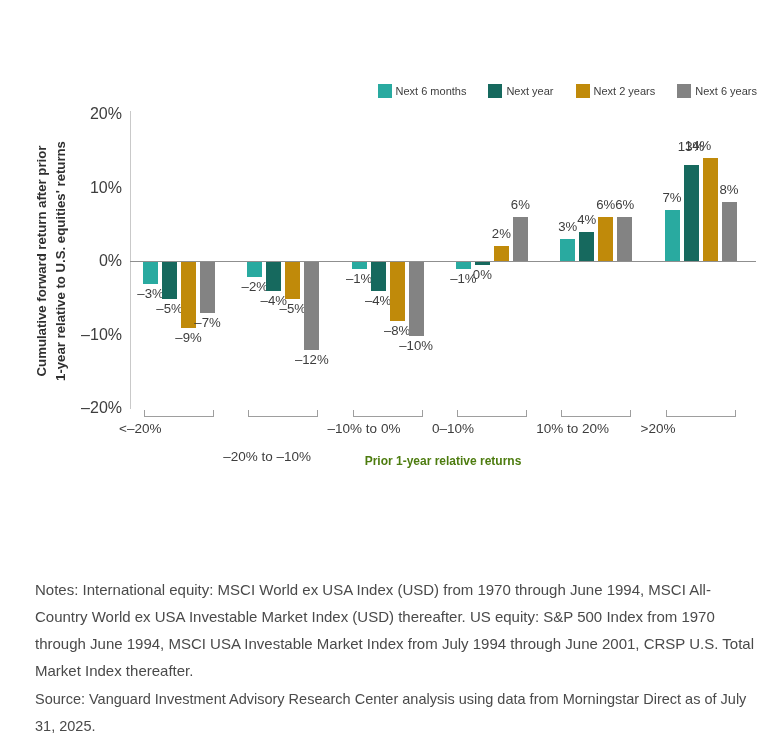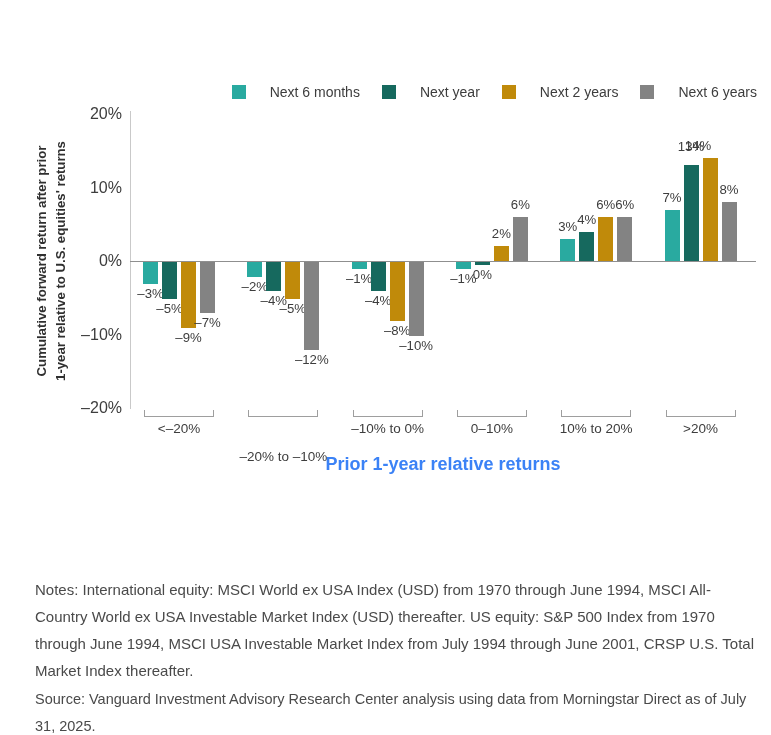--- a/index.html
+++ b/index.html
@@ -3,32 +3,32 @@
 <meta charset="utf-8">
 <style>
   html,body{margin:0;padding:0;background:#ffffff;}
   .page{
     position:relative;width:771px;height:735px;background:#ffffff;overflow:hidden;
     font-family:"Liberation Sans","DejaVu Sans",sans-serif;color:#3d3d3d;
   }
   .title-block{position:absolute;left:35px;top:12px;width:712px;
     font-size:14.5px;line-height:25px;color:#3f3f3f;}
   .legend{position:absolute;top:84px;right:14px;display:flex;gap:22px;align-items:center;}
-  .legend-item{display:flex;align-items:center;gap:24px;font-size:14px;color:#3d3d3d;}
+  .legend-item{display:flex;align-items:center;gap:4px;font-size:11px;color:#3d3d3d;}
   .legend-swatch{width:14px;height:14px;display:inline-block;}
   .y-axis-line{position:absolute;left:130px;top:111px;width:1px;height:298px;background:#c9c9c9;}
   .zero-line{position:absolute;left:130px;top:261px;width:626px;height:1px;background:#8f8f8f;}
   .y-tick{position:absolute;left:52px;width:70px;text-align:right;font-size:16px;color:#3d3d3d;}
   .bar{position:absolute;width:15px;}
   .bar-label{position:absolute;width:48px;text-align:center;font-size:13.2px;color:#3d3d3d;white-space:nowrap;}
   .bracket{position:absolute;height:7px;width:70px;border-left:1px solid #9e9e9e;
     border-right:1px solid #9e9e9e;border-bottom:1px solid #9e9e9e;box-sizing:border-box;}
-  .x-cat{position:absolute;width:120px;text-align:center;font-size:13.5px;color:#3d3d3d;white-space:nowrap;}
+  .x-cat{position:absolute;width:120px;text-align:left;font-size:13.5px;color:#3d3d3d;white-space:nowrap;}
   .x-axis-title{position:absolute;left:243px;top:454px;width:400px;text-align:center;
-    font-weight:bold;font-size:18px;color:#3b82f6;}
+    font-weight:bold;font-size:12px;color:#4d7c0f;}
   .y-axis-title{position:absolute;left:-98px;top:241px;width:300px;height:40px;
     transform:rotate(-90deg);text-align:center;font-weight:bold;font-size:13.2px;
     line-height:19px;color:#303030;}
   .disclaimer{position:absolute;left:35px;top:512px;width:714px;
     font-weight:bold;font-size:14.5px;line-height:27px;color:#2f2f2f;}
   .notes{position:absolute;left:35px;top:576px;width:726px;
     font-size:15px;line-height:27px;color:#4a4a4a;}
   .source{position:absolute;left:35px;top:686px;width:726px;
     font-size:14.5px;line-height:27px;color:#4a4a4a;}
 </style>

